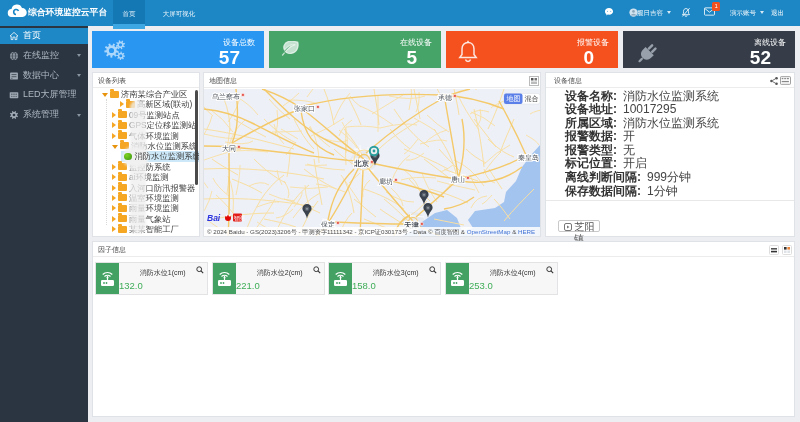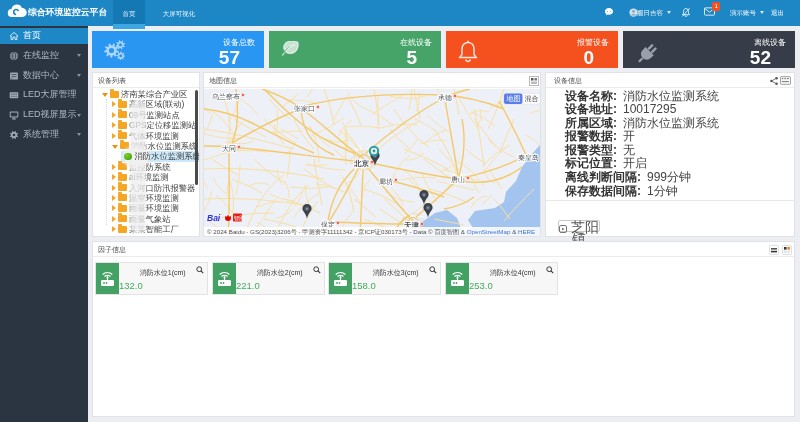--- a/index.html
+++ b/index.html
@@ -130,30 +130,20 @@
           <circle cx="10" cy="5.8" r=".8"></circle>
           <circle cx="4" cy="8.7" r=".8"></circle>
           <circle cx="7" cy="8.7" r=".8"></circle>
           <circle cx="10" cy="8.7" r=".8"></circle>
         </g>
       </svg>
     <span class="txt">LED大屏管理</span>
   </div>
   <div class="sitem">
     <svg class="sic" viewBox="0 0 14 14">
-        <rect x="1" y="2.2" width="12" height="8.2" rx="1.2" fill="#9fa9b4"></rect>
-        <rect x="2.4" y="3.6" width="9.2" height="5.4" fill="#2b3542"></rect>
-        <rect x="5.5" y="10.6" width="3" height="1.4" fill="#9fa9b4"></rect>
-        <rect x="4" y="12" width="6" height="1.2" rx=".6" fill="#9fa9b4"></rect>
-      </svg>
-    <span class="txt">LED视屏显示</span>
-      <span class="scar"></span>
-  </div>
-  <div class="sitem">
-    <svg class="sic" viewBox="0 0 14 14">
         <path d="M11.13,7.78 L12.64,8.36 L11.97,10.00 L10.48,9.35 L9.37,10.47 L10.02,11.95 L8.39,12.63 L7.80,11.12 L6.22,11.13 L5.64,12.64 L4.00,11.97 L4.65,10.48 L3.53,9.37 L2.05,10.02 L1.37,8.39 L2.88,7.80 L2.87,6.22 L1.36,5.64 L2.03,4.00 L3.52,4.65 L4.63,3.53 L3.98,2.05 L5.61,1.37 L6.20,2.88 L7.78,2.87 L8.36,1.36 L10.00,2.03 L9.35,3.52 L10.47,4.63 L11.95,3.98 L12.63,5.61 L11.12,6.20 Z M8.90,7.00 A1.90,1.90 0 1 0 5.10,7.00 A1.90,1.90 0 1 0 8.90,7.00 Z" fill="#9fa9b4" fill-rule="evenodd"></path>
       </svg>
     <span class="txt">系统管理</span>
       <span class="scar"></span>
   </div>
 </div>
 
 <div class="stat" style="left:92px;background:#2997f2">
   <svg width="24" height="22" viewBox="0 0 24 22">
       <path d="M13.70,10.60 L15.69,10.96 L15.30,12.87 L13.33,12.44 L12.42,13.92 L13.71,15.47 L12.18,16.69 L10.95,15.09 L9.31,15.64 L9.30,17.66 L7.34,17.61 L7.43,15.59 L5.82,14.95 L4.51,16.49 L3.04,15.20 L4.41,13.71 L3.58,12.19 L1.59,12.53 L1.30,10.59 L3.30,10.33 L3.65,8.63 L1.91,7.61 L2.93,5.94 L4.63,7.03 L5.98,5.95 L5.31,4.05 L7.16,3.43 L7.76,5.35 L9.50,5.40 L10.20,3.50 L12.02,4.22 L11.24,6.08 L12.54,7.23 L14.30,6.23 L15.23,7.95 L13.44,8.88 Z M11.10,10.50 A2.60,2.60 0 1 0 5.90,10.50 A2.60,2.60 0 1 0 11.10,10.50 Z M20.56,5.73 L21.83,6.36 L21.15,7.60 L19.94,6.87 L19.00,7.62 L19.45,8.96 L18.11,9.36 L17.76,7.99 L16.57,7.86 L15.94,9.13 L14.70,8.45 L15.43,7.24 L14.68,6.30 L13.34,6.75 L12.94,5.41 L14.31,5.06 L14.44,3.87 L13.17,3.24 L13.85,2.00 L15.06,2.73 L16.00,1.98 L15.55,0.64 L16.89,0.24 L17.24,1.61 L18.43,1.74 L19.06,0.47 L20.30,1.15 L19.57,2.36 L20.32,3.30 L21.66,2.85 L22.06,4.19 L20.69,4.54 Z M19.10,4.80 A1.60,1.60 0 1 0 15.90,4.80 A1.60,1.60 0 1 0 19.10,4.80 Z M20.78,15.49 L21.99,15.58 L21.87,16.85 L20.66,16.70 L20.13,17.69 L20.92,18.61 L19.93,19.42 L19.19,18.46 L18.11,18.78 L18.02,19.99 L16.75,19.87 L16.90,18.66 L15.91,18.13 L14.99,18.92 L14.18,17.93 L15.14,17.19 L14.82,16.11 L13.61,16.02 L13.73,14.75 L14.94,14.90 L15.47,13.91 L14.68,12.99 L15.67,12.18 L16.41,13.14 L17.49,12.82 L17.58,11.61 L18.85,11.73 L18.70,12.94 L19.69,13.47 L20.61,12.68 L21.42,13.67 L20.46,14.41 Z M19.30,15.80 A1.50,1.50 0 1 0 16.30,15.80 A1.50,1.50 0 1 0 19.30,15.80 Z" fill="rgba(255,255,255,.62)" fill-rule="evenodd"></path>
@@ -187,21 +177,21 @@
       </g>
     </svg>
   <div class="lbl">离线设备</div>
     <div class="num">52</div>
 </div>
 
 <div class="panel" style="left:92px;top:72px;width:108px;height:165px">
   <div class="phead">设备列表</div>
   <div id="tree">
     <div class="trow" style="padding-left:9px"><span class="tcaret open"></span><span class="folder"></span>济南某综合产业区</div>
-    <div class="trow" style="padding-left:19px"><span class="tcaret"></span><span class="folder"></span>高新区域(联动)</div>
+    <div class="trow" style="padding-left:27px"><span class="tcaret"></span><span class="folder"></span>高新区域(联动)</div>
     <div class="trow" style="padding-left:19px"><span class="tcaret"></span><span class="folder"></span>09号监测站点</div>
     <div class="trow" style="padding-left:19px"><span class="tcaret"></span><span class="folder"></span>GPS定位移监测站</div>
     <div class="trow" style="padding-left:19px"><span class="tcaret"></span><span class="folder"></span>气体环境监测</div>
     <div class="trow" style="padding-left:19px"><span class="tcaret open"></span><span class="folder"></span>消防水位监测系统</div>
     <div class="trow" style="padding-left:31px"><span id="tsel" style="position:absolute;left:28px;top:0;right:0;bottom:0;background:#cde9f9"></span><span style="position:relative;z-index:1"><span style="display:inline-block;width:7.5px;height:7.5px;border-radius:50%;background:radial-gradient(circle at 35% 30%,#7ed321,#3a9410);position:relative;top:1px;margin-right:3px"></span>消防水位监测系统</span></div>
     <div class="trow" style="padding-left:19px"><span class="tcaret"></span><span class="folder"></span>监控防系统</div>
     <div class="trow" style="padding-left:19px"><span class="tcaret"></span><span class="folder"></span>ai环境监测</div>
     <div class="trow" style="padding-left:19px"><span class="tcaret"></span><span class="folder"></span>入河口防汛报警器</div>
     <div class="trow" style="padding-left:19px"><span class="tcaret"></span><span class="folder"></span>温室环境监测</div>
     <div class="trow" style="padding-left:19px"><span class="tcaret"></span><span class="folder"></span>雨量环境监测</div>
@@ -495,21 +485,21 @@
   <div style="height:1.5px"></div>
   <div class="irow"><b>设备名称:</b>消防水位监测系统</div>
   <div class="irow"><b>设备地址:</b>10017295</div>
   <div class="irow"><b>所属区域:</b>消防水位监测系统</div>
   <div class="irow"><b>报警数据:</b>开</div>
   <div class="irow"><b>报警类型:</b>无</div>
   <div class="irow"><b>标记位置:</b>开启</div>
   <div class="irow"><b>离线判断间隔:</b>999分钟</div>
   <div class="irow"><b>保存数据间隔:</b>1分钟</div>
   <div style="border-top:1px solid #e8e8e8;margin:2px 0 0"></div>
-  <div style="position:absolute;left:12px;top:147px;width:42px;height:12px;border:1px solid #c9c9c9;border-radius:2px;font-size:14px;color:#555;line-height:12px;text-align:center;background:#fff">
+  <div style="position:absolute;left:12px;top:147px;width:42px;height:12px;border:1px solid #c9c9c9;border-radius:2px;font-size:10px;color:#555;line-height:12px;text-align:center;background:#fff">
     <svg style="position:relative;top:1px" width="8" height="8" viewBox="0 0 8 8">
         <rect x=".5" y=".5" width="7" height="7" rx="1.5" fill="none" stroke="#777"></rect>
         <path d="M3 2.5 l2.5 1.5 -2.5 1.5z" fill="#777"></path>
       </svg> 芝阳镇
   </div>
 </div>
 
 <div class="panel" style="left:92px;top:241px;width:703px;height:176px">
   <div class="phead">因子信息
     <svg style="position:absolute;right:15px;top:2.5px" width="10" height="10" viewBox="0 0 10 10">

